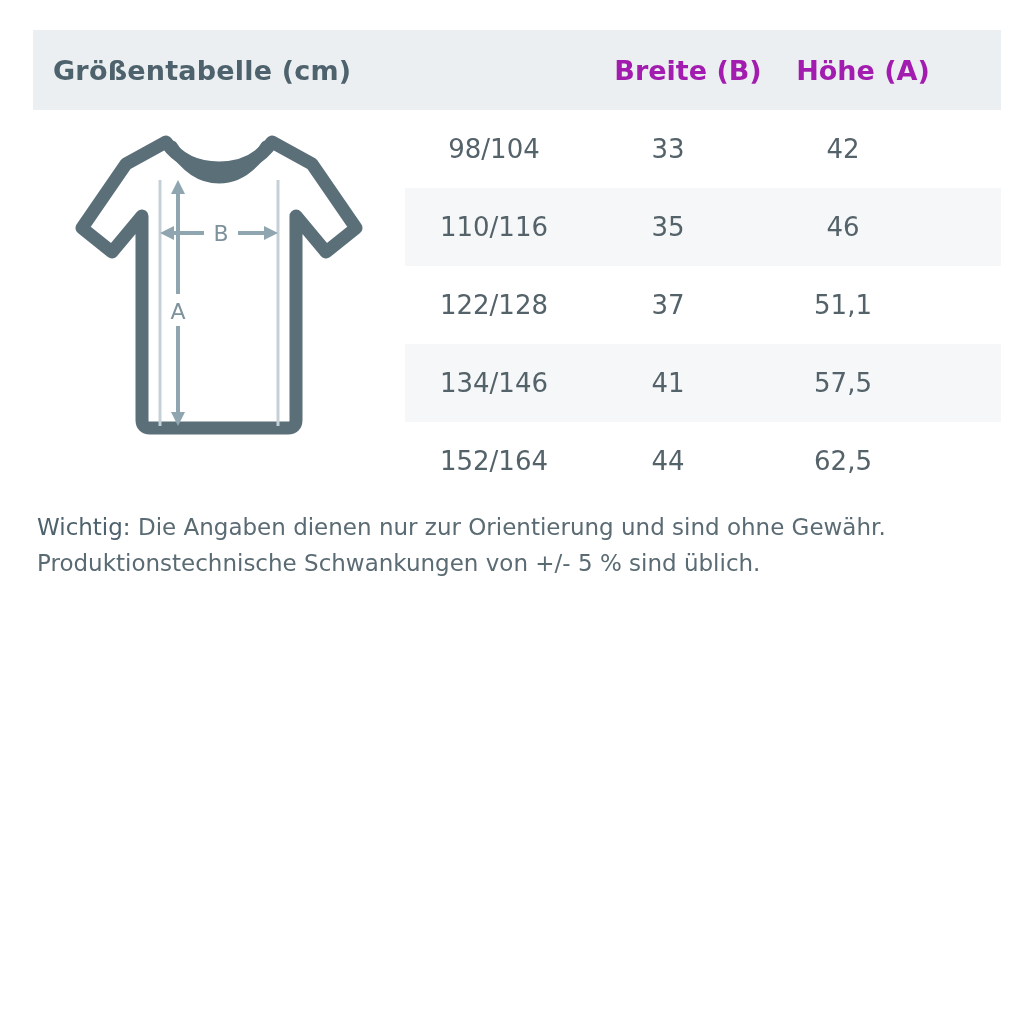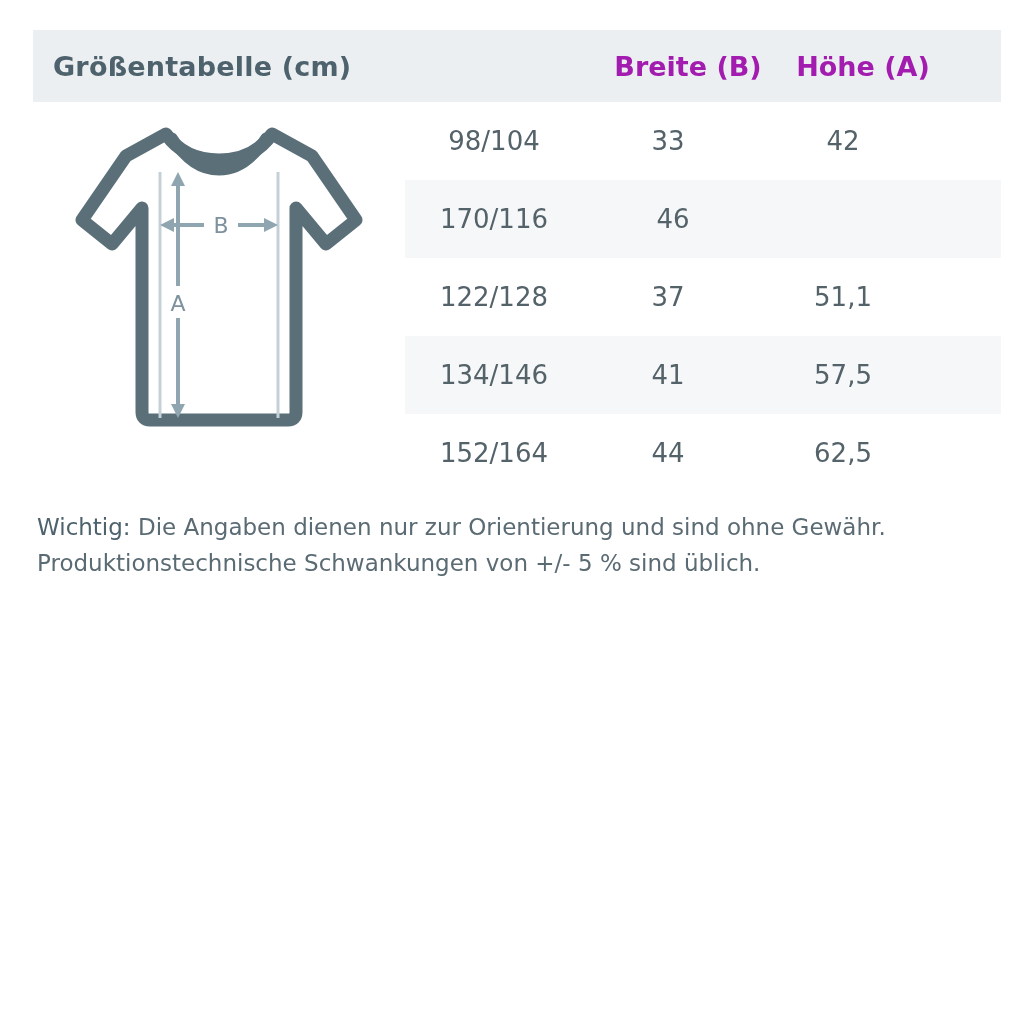--- a/index.html
+++ b/index.html
@@ -21,21 +21,21 @@
     left: 33px;
     top: 30px;
     width: 968px;
   }
 
   
   .chart-header {
     display: flex;
     align-items: center;
     background: #eceff1;
-    height: 72px;
+    height: 80px;
     box-sizing: border-box;
     padding: 0 16px 0 20px;
   }
   .chart-title {
     flex: 0 0 550px;
     font-size: 27px;
     font-weight: bold;
     color: #4d626c;
     letter-spacing: 0.2px;
   }
@@ -150,21 +150,22 @@
 
     <div class="rows-cell">
 
       <div class="row">
         <div class="cell size-col">98/104</div>
         <div class="cell width-col">33</div>
         <div class="cell height-col">42</div>
       </div>
 
       <div class="row alt">
-        <div class="cell size-col">170/116</div>
+        <div class="cell size-col">110/116</div>
+        <div class="cell width-col">35</div>
         <div class="cell height-col">46</div>
       </div>
 
       <div class="row">
         <div class="cell size-col">122/128</div>
         <div class="cell width-col">37</div>
         <div class="cell height-col">51,1</div>
       </div>
 
       <div class="row alt">

